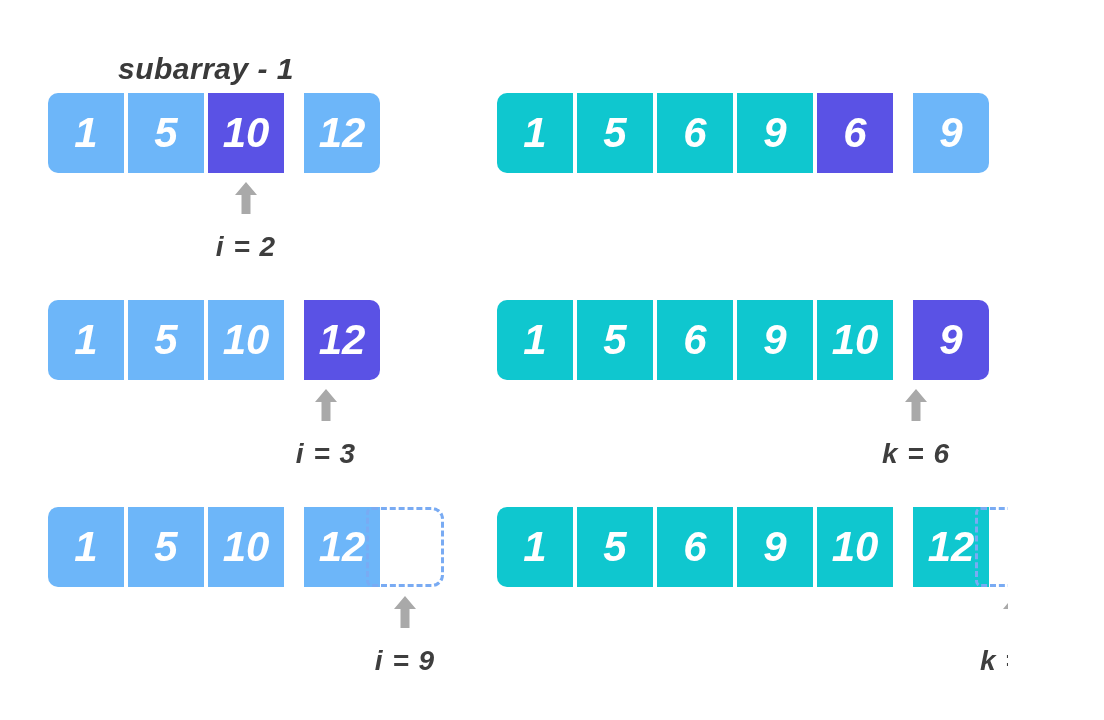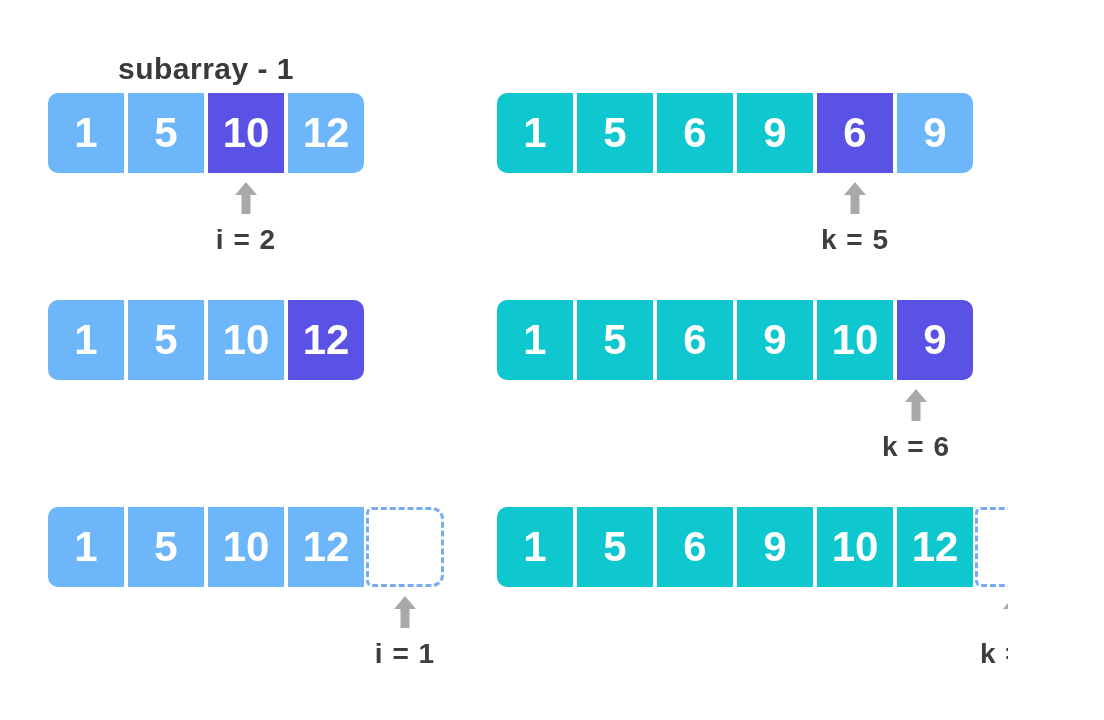--- a/index.html
+++ b/index.html
@@ -9,48 +9,48 @@
     --cell-text:#FFFFFF;
     --title-text:#3A3A3A;
     --pointer-text:#3E3E3E;
     --arrow:#A9A9A9;
     --dashed-border:#79ABF3;
     --bg:#FFFFFF;
   }
   html,body{margin:0;padding:0;background:var(--bg);}
   .canvas{
     position:relative;width:1008px;height:720px;background:var(--bg);
-    font-family:"Liberation Sans",sans-serif;overflow:hidden;
+    font-family:"Liberation Sans",sans-serif;overflow:hidden;font-style:italic;
   }
   .title{
     position:absolute;top:52px;text-align:center;
     font-size:30px;font-weight:700;color:var(--title-text);
     letter-spacing:0.5px;
   }
   .title-left{left:48px;width:316px;}
   .title-right{left:497px;width:476px;}
   .array{position:absolute;display:flex;gap:4px;height:80px;}
   .cell{
     width:76px;height:80px;display:flex;align-items:center;justify-content:center;
     font-size:42px;font-weight:700;color:var(--cell-text);
   }
   .cell.blue{background:var(--cell-blue);}
   .cell.teal{background:var(--cell-teal);}
   .cell.purple{background:var(--cell-purple);}
   .array .cell:first-child{border-radius:10px 0 0 10px;}
-  .array .cell:last-child{border-radius:0 10px 10px 0;}
+  .array .cell:last-child{border-radius:0 10px 10px 0;margin-left:16px;}
   .array.open-end .cell:last-child{border-radius:0;}
   .dashed-cell{
     position:absolute;width:78px;height:80px;box-sizing:border-box;
     border:3px dashed var(--dashed-border);
     border-radius:6px 12px 12px 6px;background:transparent;
   }
   .pointer{
     position:absolute;width:100px;display:flex;flex-direction:column;
-    align-items:center;gap:10px;
+    align-items:center;gap:17px;
   }
   .pointer svg{display:block;}
   .pointer svg path{fill:var(--arrow);}
   .pointer-label{
     font-size:28px;font-weight:700;color:var(--pointer-text);
     letter-spacing:1px;white-space:nowrap;
   }
   
   .r1{top:93px;}  .r2{top:300px;}  .r3{top:507px;}
   .p1{top:182px;} .p2{top:389px;}  .p3{top:596px;}
@@ -77,48 +77,48 @@
       </svg>
     <div class="pointer-label">i = 2</div>
   </div>
 
   <div class="array left-col r2">
     <div class="cell blue">1</div>
     <div class="cell blue">5</div>
     <div class="cell blue">10</div>
     <div class="cell purple">12</div>
   </div>
+  <div class="pointer p2" style="left:276px">
+    <svg width="22" height="32" viewBox="0 0 22 32">
+        <path d="M11 0 L22 13 L15.5 13 L15.5 32 L6.5 32 L6.5 13 L0 13 Z"></path>
+      </svg>
+    <div class="pointer-label">i = 3</div>
+  </div>
 
   <div class="array left-col r3 open-end">
     <div class="cell blue">1</div>
     <div class="cell blue">5</div>
     <div class="cell blue">10</div>
     <div class="cell blue">12</div>
   </div>
   <div class="dashed-cell r3" style="left:366px"></div>
   <div class="pointer p3" style="left:355px">
     <svg width="22" height="32" viewBox="0 0 22 32">
         <path d="M11 0 L22 13 L15.5 13 L15.5 32 L6.5 32 L6.5 13 L0 13 Z"></path>
       </svg>
-    <div class="pointer-label">i = 1</div>
+    <div class="pointer-label">i = 9</div>
   </div>
 
   <div class="array right-col r1">
     <div class="cell teal">1</div>
     <div class="cell teal">5</div>
     <div class="cell teal">6</div>
     <div class="cell teal">9</div>
     <div class="cell purple">6</div>
     <div class="cell blue">9</div>
-  </div>
-  <div class="pointer p1" style="left:805px">
-    <svg width="22" height="32" viewBox="0 0 22 32">
-        <path d="M11 0 L22 13 L15.5 13 L15.5 32 L6.5 32 L6.5 13 L0 13 Z"></path>
-      </svg>
-    <div class="pointer-label">k = 5</div>
   </div>
 
   <div class="array right-col r2">
     <div class="cell teal">1</div>
     <div class="cell teal">5</div>
     <div class="cell teal">6</div>
     <div class="cell teal">9</div>
     <div class="cell teal">10</div>
     <div class="cell purple">9</div>
   </div>

